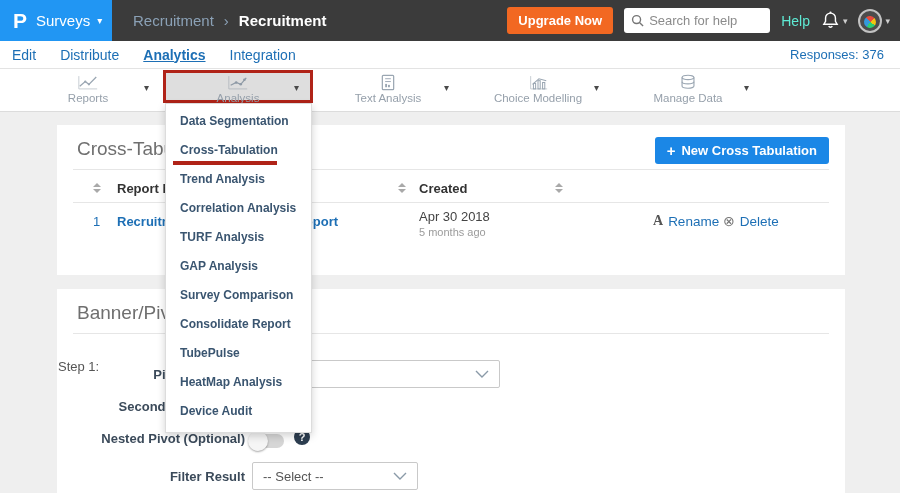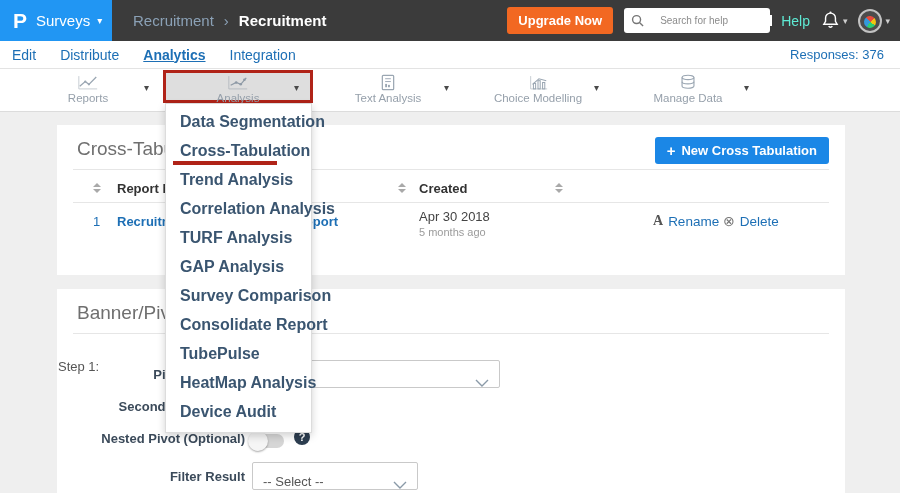--- a/index.html
+++ b/index.html
@@ -13,21 +13,21 @@
   .product-label { color:#fff; font-size:15px; }
   .logo-caret { color:#fff; font-size:10px; margin-left:7px; }
   .breadcrumb { display:flex; align-items:center; margin-left:21px;justify-content:flex-end; }
   .crumb-parent { color:#8ba1b6; font-size:15px; text-decoration:none; }
   .crumb-sep { color:#8ba1b6; font-size:15px; margin:0 10px; }
   .crumb-current { color:#fff; font-size:15px; font-weight:600; }
   .topbar-right { position:absolute; right:10px; top:0; height:41px; display:flex; align-items:center; gap:11px; }
   .upgrade-btn { background:#f26822; color:#fff; font-weight:bold; font-size:13px; border:none; border-radius:3px; padding:6px 11px; cursor:pointer; }
   .search-box { display:flex; align-items:center; background:#fff; border-radius:3px; width:146px; height:25px; padding:0 7px; }
   .search-box svg { flex:none; }
-  .search-box input { border:none; outline:none; width:112px; font-size:10px; margin-left:16px; color:#a21caf; font-family:"Liberation Sans",sans-serif; }
+  .search-box input { border:none; outline:none; width:112px; font-size:13px; margin-left:5px; color:#a21caf; font-family:"Liberation Sans",sans-serif; }
   .search-box input::placeholder { color:#8b8b8b; }
   .help-link { color:#5eead4; font-size:14px; text-decoration:none; }
   .bell-wrap { display:flex; align-items:center; gap:3px; cursor:pointer; }
   .mini-caret { color:#cfcfcf; font-size:9px; }
   .avatar-wrap { display:flex; align-items:center; gap:3px; cursor:pointer; }
   .avatar { width:24px; height:24px; border-radius:50%; border:2px solid #c2c2c2; background:#4c4c4c; position:relative; overflow:hidden; }
   .avatar .gauge { position:absolute; left:4px; top:5px; width:12px; height:12px; border-radius:50%;
      background:conic-gradient(#e74c3c 0 25%, #f1c40f 25% 45%, #2ecc71 45% 70%, #3498db 70% 100%); transform:rotate(-40deg); }
 
   
@@ -41,21 +41,21 @@
   .toolbar { height:43px; background:#fff; border-bottom:1px solid #dcdcdc; display:flex; padding-left:13px; }
   .tool { width:150px; height:33px; margin-top:1px; position:relative; display:flex; flex-direction:column; align-items:center; cursor:pointer; border:3px solid transparent; }
   .tool .ticon { margin-top:1px; height:17px; }
   .tool .tlabel { font-size:11.5px; color:#96a0ab; margin-top:1px; white-space:nowrap; }
   .tool .tcaret { position:absolute; right:11px; top:9px; color:#4a4a4a; font-size:10px; }
   .tool.active { background:#dedede; border-color:#b02318; }
 
   
   .dropdown { position:absolute; left:165px; top:103px; width:147px; background:#fff; border:1px solid #dcdcdc;
     box-shadow:0 3px 8px rgba(0,0,0,0.18); z-index:50; padding:3px 0 6px 0; }
-  .menu-item { position:relative; height:29px; line-height:29px; padding-left:14px; font-size:16px; font-weight:600; color:#3a5570; cursor:pointer; white-space:nowrap; }
+  .menu-item { position:relative; height:29px; line-height:29px; padding-left:14px; font-size:12px; font-weight:600; color:#3a5570; cursor:pointer; white-space:nowrap; }
   .red-underline { position:absolute; left:7px; bottom:0; width:104px; height:4px; background:#b02318; }
 
   
   .main { position:absolute; top:112px; left:0; right:0; bottom:0; background:#efefef; }
   .card { position:absolute; left:57px; width:788px; background:#fff; }
   .card1 { top:13px; height:150px; }
   .card2 { top:177px; height:230px; }
   .card-title { position:absolute; left:20px; top:13px; font-size:19px; color:#6f6f6f; }
   .divider { position:absolute; left:16px; right:16px; height:1px; background:#e6e6e6; }
 
@@ -71,21 +71,21 @@
   .row-text { position:absolute; font-size:13px; top:89px; }
   .link { color:#1d6fb5; text-decoration:none; cursor:pointer; }
   .created-date { position:absolute; left:362px; top:84px; font-size:13px; color:#444; }
   .created-ago { position:absolute; left:362px; top:101px; font-size:11px; color:#9b9b9b; }
   .action { position:absolute; top:88px; display:flex; align-items:center; gap:5px; font-size:13.5px; }
   .rename-glyph { font-family:"Liberation Serif", serif; font-weight:bold; color:#555; font-size:14px; }
   .delete-glyph { color:#777; font-size:14px; }
 
   .step-label { position:absolute; left:1px; top:70px; font-size:13px; color:#555; }
   .form-label { position:absolute; left:0; width:188px; text-align:right; font-weight:bold; font-size:13px; color:#3b4a5a; }
-  .select-box { position:absolute; background:#fff; border:1px solid #c9c9c9; border-radius:2px; height:28px; display:flex; align-items:flex-end; padding:0 10px; color:#555; font-size:13px; cursor:pointer; }
+  .select-box { position:absolute; background:#fff; border:1px solid #c9c9c9; border-radius:2px; height:28px; display:flex; align-items:center; padding:0 10px; color:#555; font-size:13px; cursor:pointer; }
   .select-box .chev { position:absolute; right:10px; }
   .toggle { position:absolute; left:193px; top:145px; width:34px; height:14px; background:#d6d6d6; border-radius:7px; cursor:pointer; }
   .toggle .knob { position:absolute; left:-2px; top:-3px; width:20px; height:20px; border-radius:50%; background:#f5f5f5; box-shadow:0 1px 2px rgba(0,0,0,0.35); }
   .q-badge { position:absolute; left:237px; top:140px; width:16px; height:16px; border-radius:50%; background:#2d3e50; color:#fff; font-size:11px; font-weight:bold; text-align:center; line-height:16px; cursor:pointer; }
 </style>
 </head>
 <body>
 
 <div class="topbar">
   <div class="logo-block">

